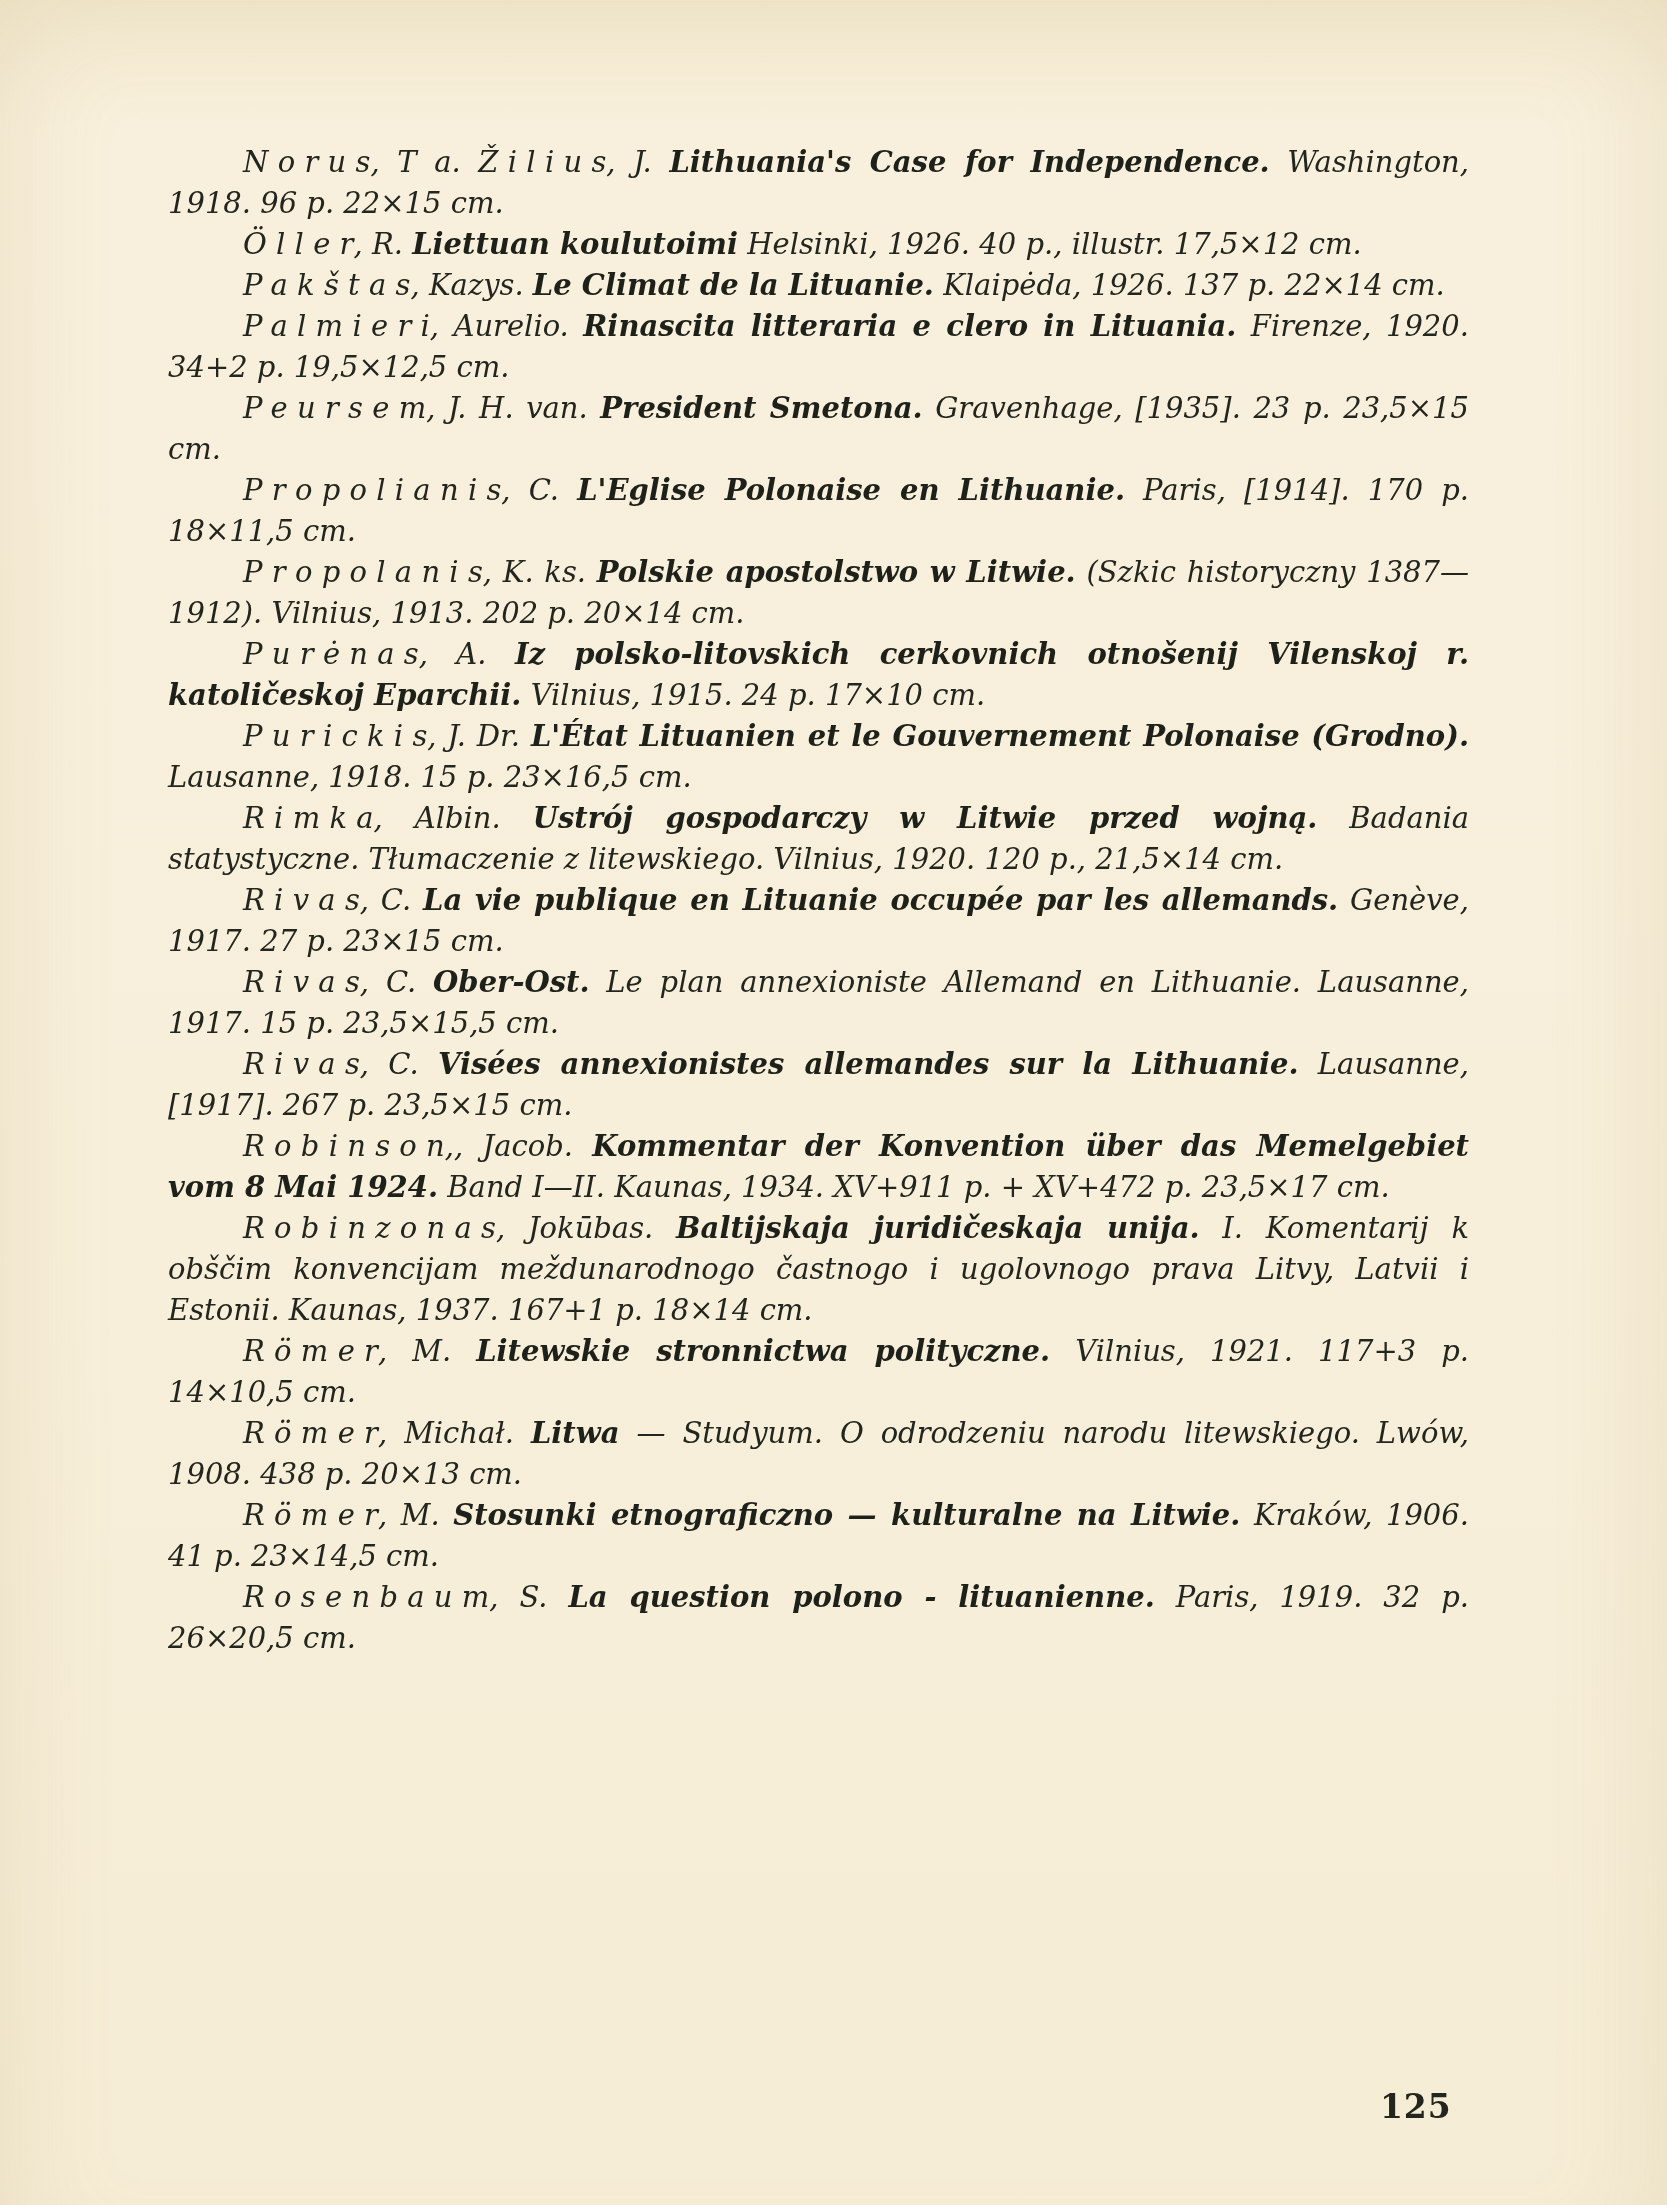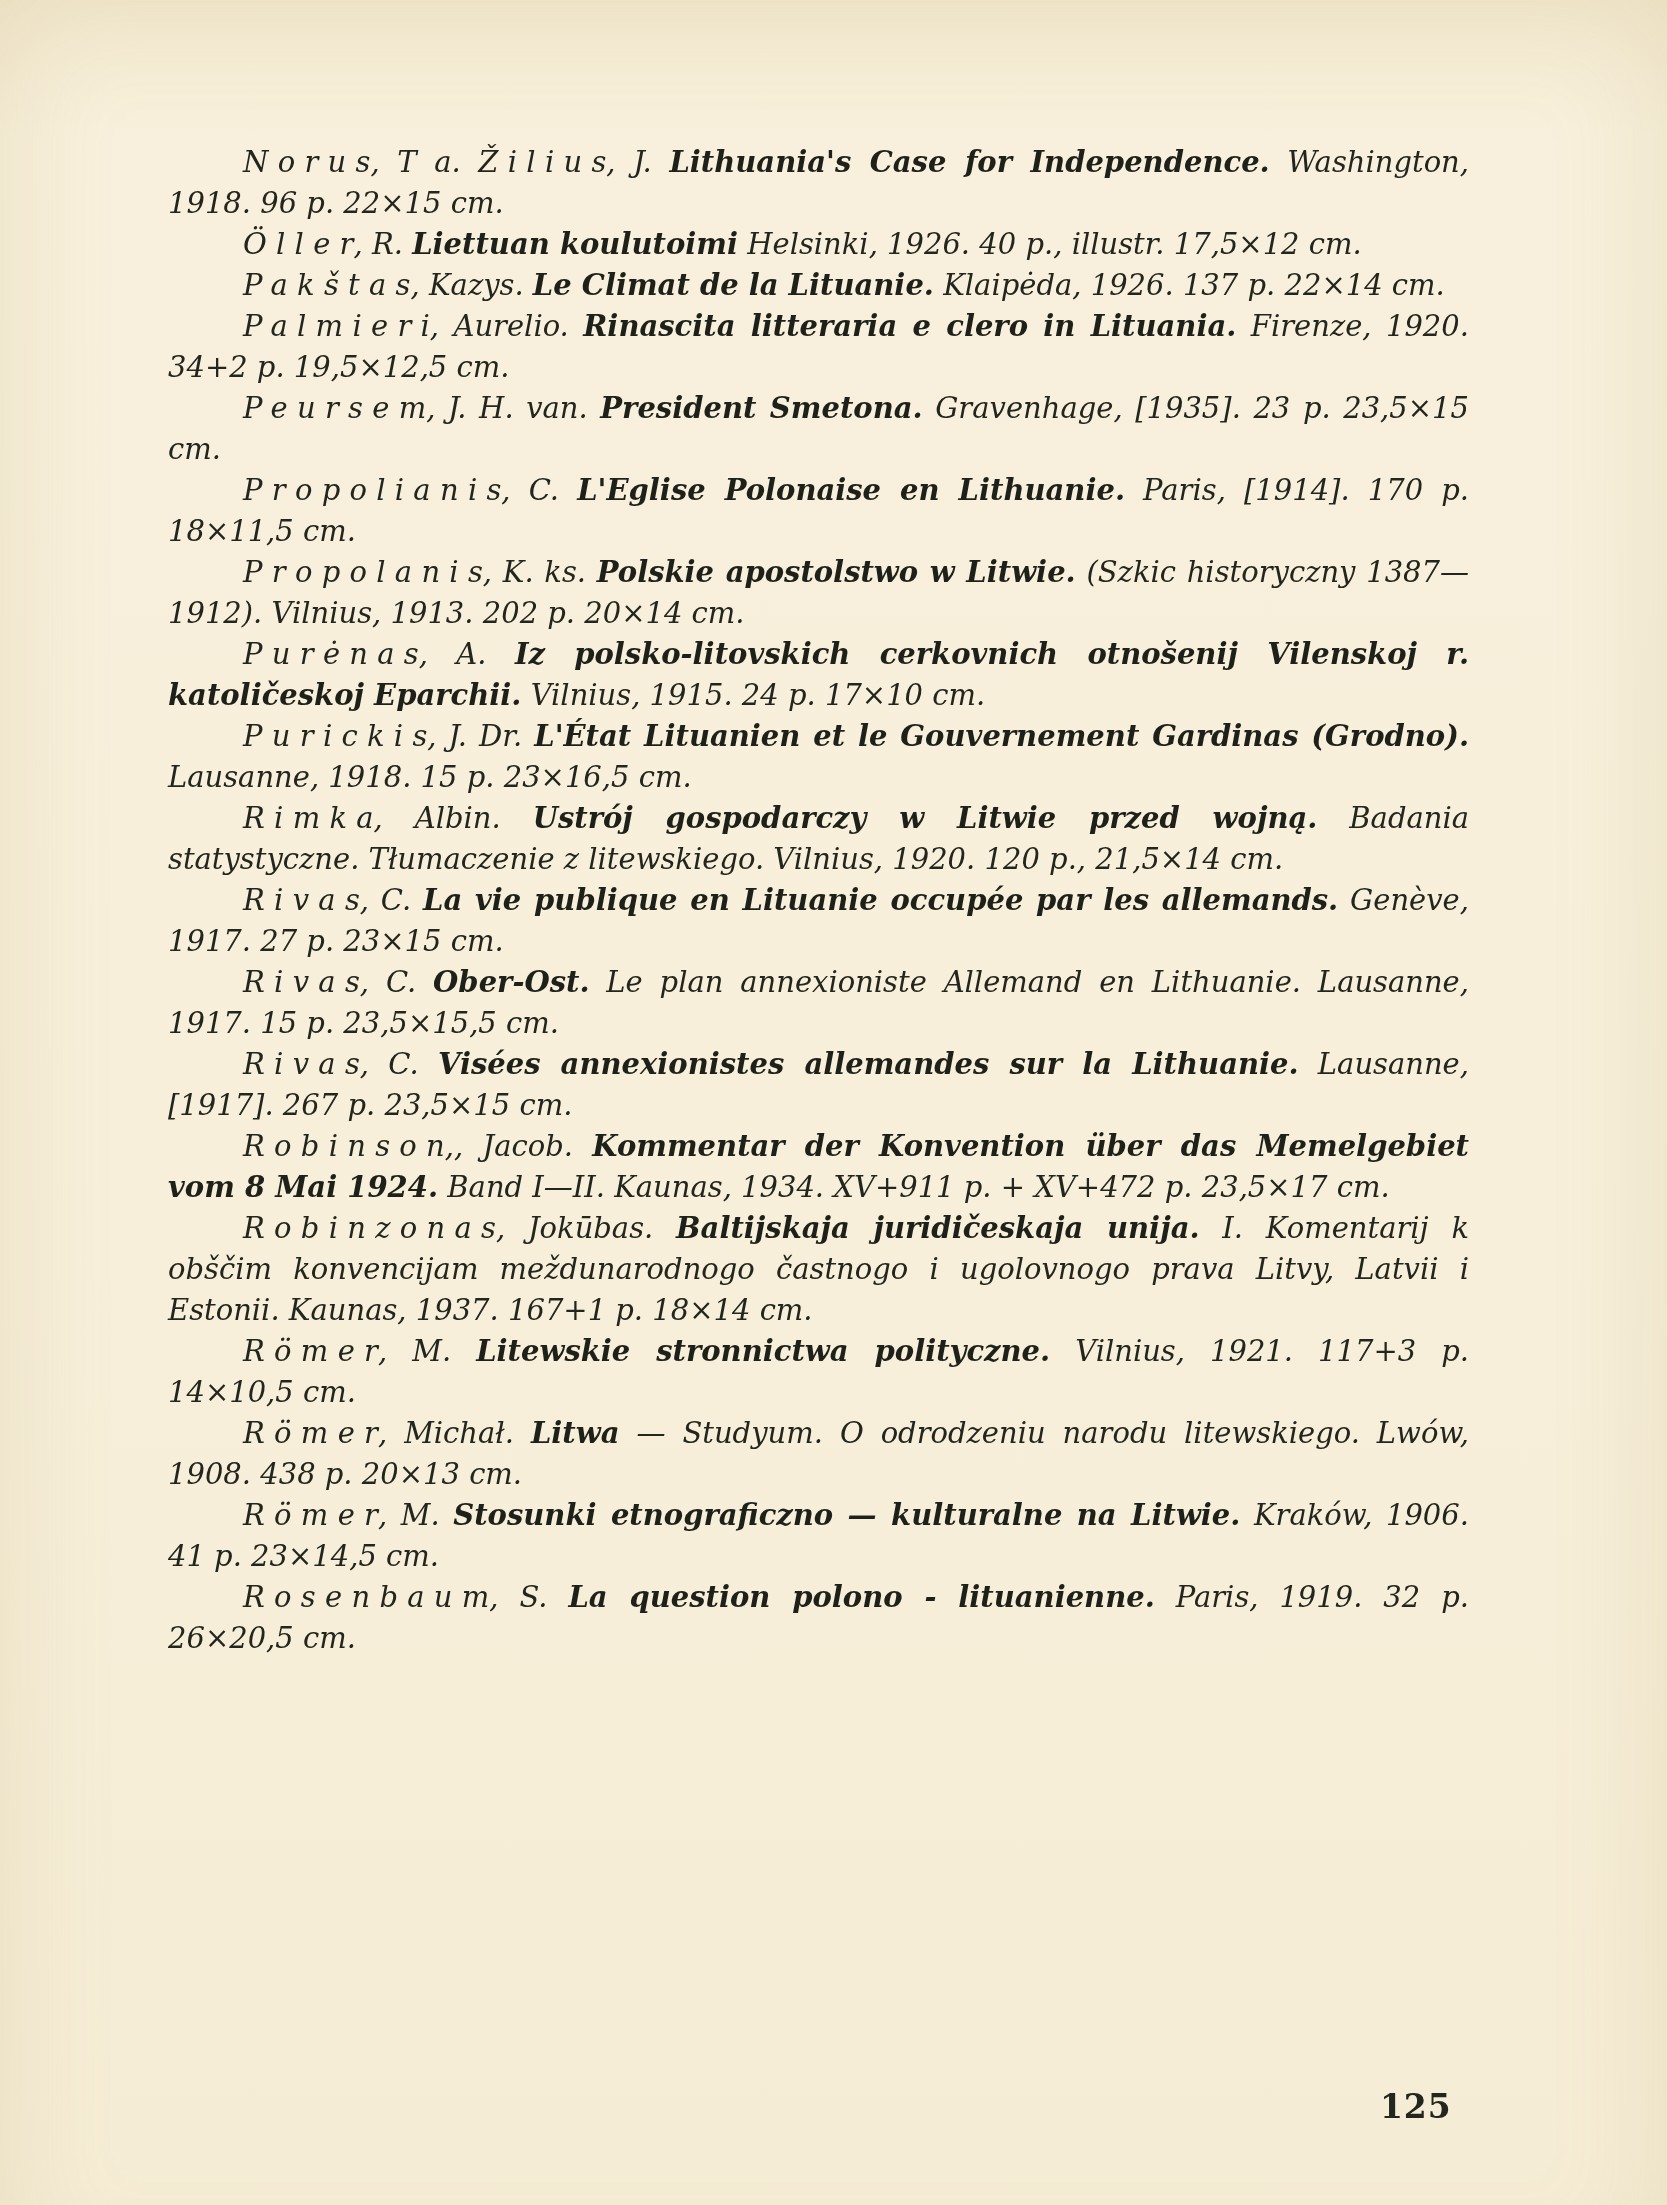--- a/index.html
+++ b/index.html
@@ -65,21 +65,21 @@
 <div class="page">
   <div class="text-block">
       <p class="entry"><span class="seg-author">Norus</span><span class="seg-plain">, T a. </span><span class="seg-author">Žilius</span><span class="seg-plain">, J. </span><span class="seg-bold">Lithuania's Case for Independence.</span><span class="seg-plain"> Washington, 1918. 96 p. 22×15 cm.</span></p>
       <p class="entry"><span class="seg-author">Öller</span><span class="seg-plain">, R. </span><span class="seg-bold">Liettuan koulutoimi</span><span class="seg-plain"> Helsinki, 1926. 40 p., illustr. 17,5×12 cm.</span></p>
       <p class="entry"><span class="seg-author">Pakštas</span><span class="seg-plain">, Kazys. </span><span class="seg-bold">Le Climat de la Lituanie.</span><span class="seg-plain"> Klaipėda, 1926. 137 p. 22×14 cm.</span></p>
       <p class="entry"><span class="seg-author">Palmieri</span><span class="seg-plain">, Aurelio. </span><span class="seg-bold">Rinascita litteraria e clero in Lituania.</span><span class="seg-plain"> Firenze, 1920. 34+2 p. 19,5×12,5 cm.</span></p>
       <p class="entry"><span class="seg-author">Peursem</span><span class="seg-plain">, J. H. van. </span><span class="seg-bold">President Smetona.</span><span class="seg-plain"> Gravenhage, [1935]. 23 p. 23,5×15 cm.</span></p>
       <p class="entry"><span class="seg-author">Propolianis</span><span class="seg-plain">, C. </span><span class="seg-bold">L'Eglise Polonaise en Lithuanie.</span><span class="seg-plain"> Paris, [1914]. 170 p. 18×11,5 cm.</span></p>
       <p class="entry"><span class="seg-author">Propolanis</span><span class="seg-plain">, K. ks. </span><span class="seg-bold">Polskie apostolstwo w Litwie.</span><span class="seg-plain"> (Szkic historyczny 1387—1912). Vilnius, 1913. 202 p. 20×14 cm.</span></p>
       <p class="entry"><span class="seg-author">Purėnas</span><span class="seg-plain">, A. </span><span class="seg-bold">Iz polsko-litovskich cerkovnich otnošenij Vilenskoj r. katoličeskoj Eparchii.</span><span class="seg-plain"> Vilnius, 1915. 24 p. 17×10 cm.</span></p>
-      <p class="entry"><span class="seg-author">Purickis</span><span class="seg-plain">, J. Dr. </span><span class="seg-bold">L'État Lituanien et le Gouvernement Gardinas (Grodno).</span><span class="seg-plain"> Lausanne, 1918. 15 p. 23×16,5 cm.</span></p>
+      <p class="entry"><span class="seg-author">Purickis</span><span class="seg-plain">, J. Dr. </span><span class="seg-bold">L'État Lituanien et le Gouvernement Polonaise (Grodno).</span><span class="seg-plain"> Lausanne, 1918. 15 p. 23×16,5 cm.</span></p>
       <p class="entry"><span class="seg-author">Rimka</span><span class="seg-plain">, Albin. </span><span class="seg-bold">Ustrój gospodarczy w Litwie przed wojną.</span><span class="seg-plain"> Badania statystyczne. Tłumaczenie z litewskiego. Vilnius, 1920. 120 p., 21,5×14 cm.</span></p>
       <p class="entry"><span class="seg-author">Rivas</span><span class="seg-plain">, C. </span><span class="seg-bold">La vie publique en Lituanie occupée par les allemands.</span><span class="seg-plain"> Genève, 1917. 27 p. 23×15 cm.</span></p>
       <p class="entry"><span class="seg-author">Rivas</span><span class="seg-plain">, C. </span><span class="seg-bold">Ober-Ost.</span><span class="seg-plain"> Le plan annexioniste Allemand en Lithuanie. Lausanne, 1917. 15 p. 23,5×15,5 cm.</span></p>
       <p class="entry"><span class="seg-author">Rivas</span><span class="seg-plain">, C. </span><span class="seg-bold">Visées annexionistes allemandes sur la Lithuanie.</span><span class="seg-plain"> Lausanne, [1917]. 267 p. 23,5×15 cm.</span></p>
       <p class="entry"><span class="seg-author">Robinson</span><span class="seg-plain">,, Jacob. </span><span class="seg-bold">Kommentar der Konvention über das Memelgebiet vom 8 Mai 1924.</span><span class="seg-plain"> Band I—II. Kaunas, 1934. XV+911 p. + XV+472 p. 23,5×17 cm.</span></p>
       <p class="entry"><span class="seg-author">Robinzonas</span><span class="seg-plain">, Jokūbas. </span><span class="seg-bold">Baltijskaja juridičeskaja unija.</span><span class="seg-plain"> I. Komentarij k obščim konvencijam meždunarodnogo častnogo i ugolovnogo prava Litvy, Latvii i Estonii. Kaunas, 1937. 167+1 p. 18×14 cm.</span></p>
       <p class="entry"><span class="seg-author">Römer</span><span class="seg-plain">, M. </span><span class="seg-bold">Litewskie stronnictwa polityczne.</span><span class="seg-plain"> Vilnius, 1921. 117+3 p. 14×10,5 cm.</span></p>
       <p class="entry"><span class="seg-author">Römer</span><span class="seg-plain">, Michał. </span><span class="seg-bold">Litwa</span><span class="seg-plain"> — Studyum. O odrodzeniu narodu litewskiego. Lwów, 1908. 438 p. 20×13 cm.</span></p>
       <p class="entry"><span class="seg-author">Römer</span><span class="seg-plain">, M. </span><span class="seg-bold">Stosunki etnograficzno — kulturalne na Litwie.</span><span class="seg-plain"> Kraków, 1906. 41 p. 23×14,5 cm.</span></p>
       <p class="entry"><span class="seg-author">Rosenbaum</span><span class="seg-plain">, S. </span><span class="seg-bold">La question polono - lituanienne.</span><span class="seg-plain"> Paris, 1919. 32 p. 26×20,5 cm.</span></p>

